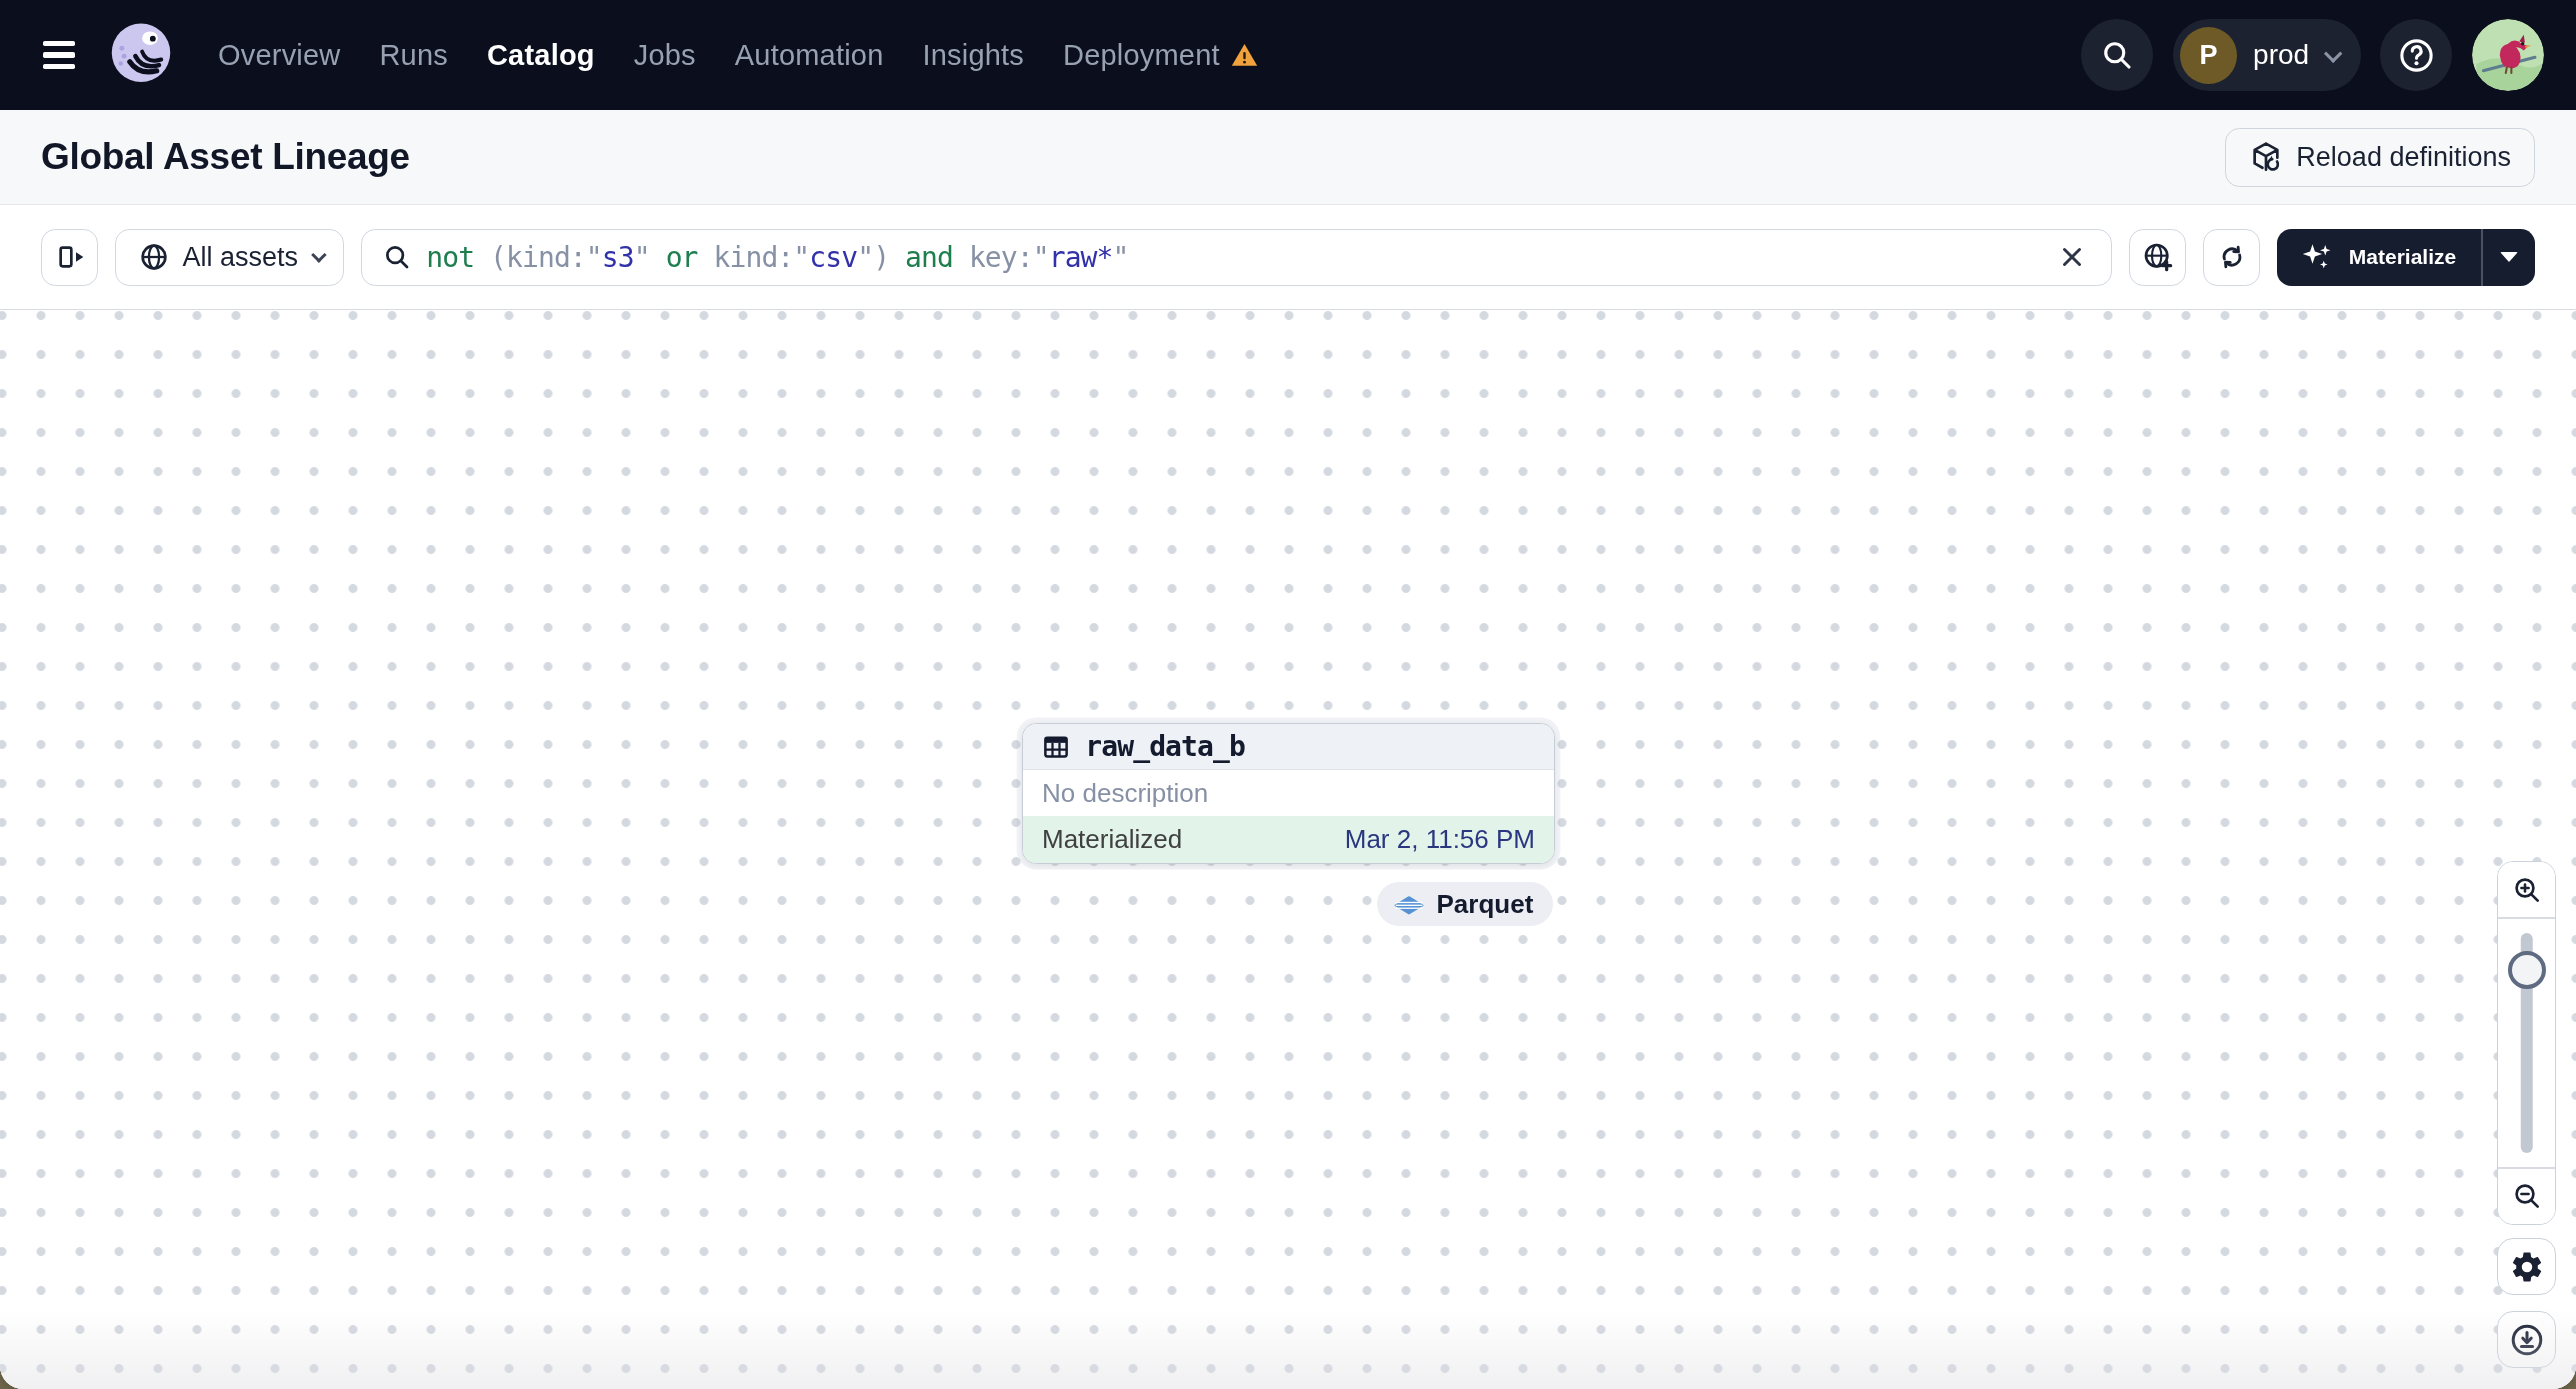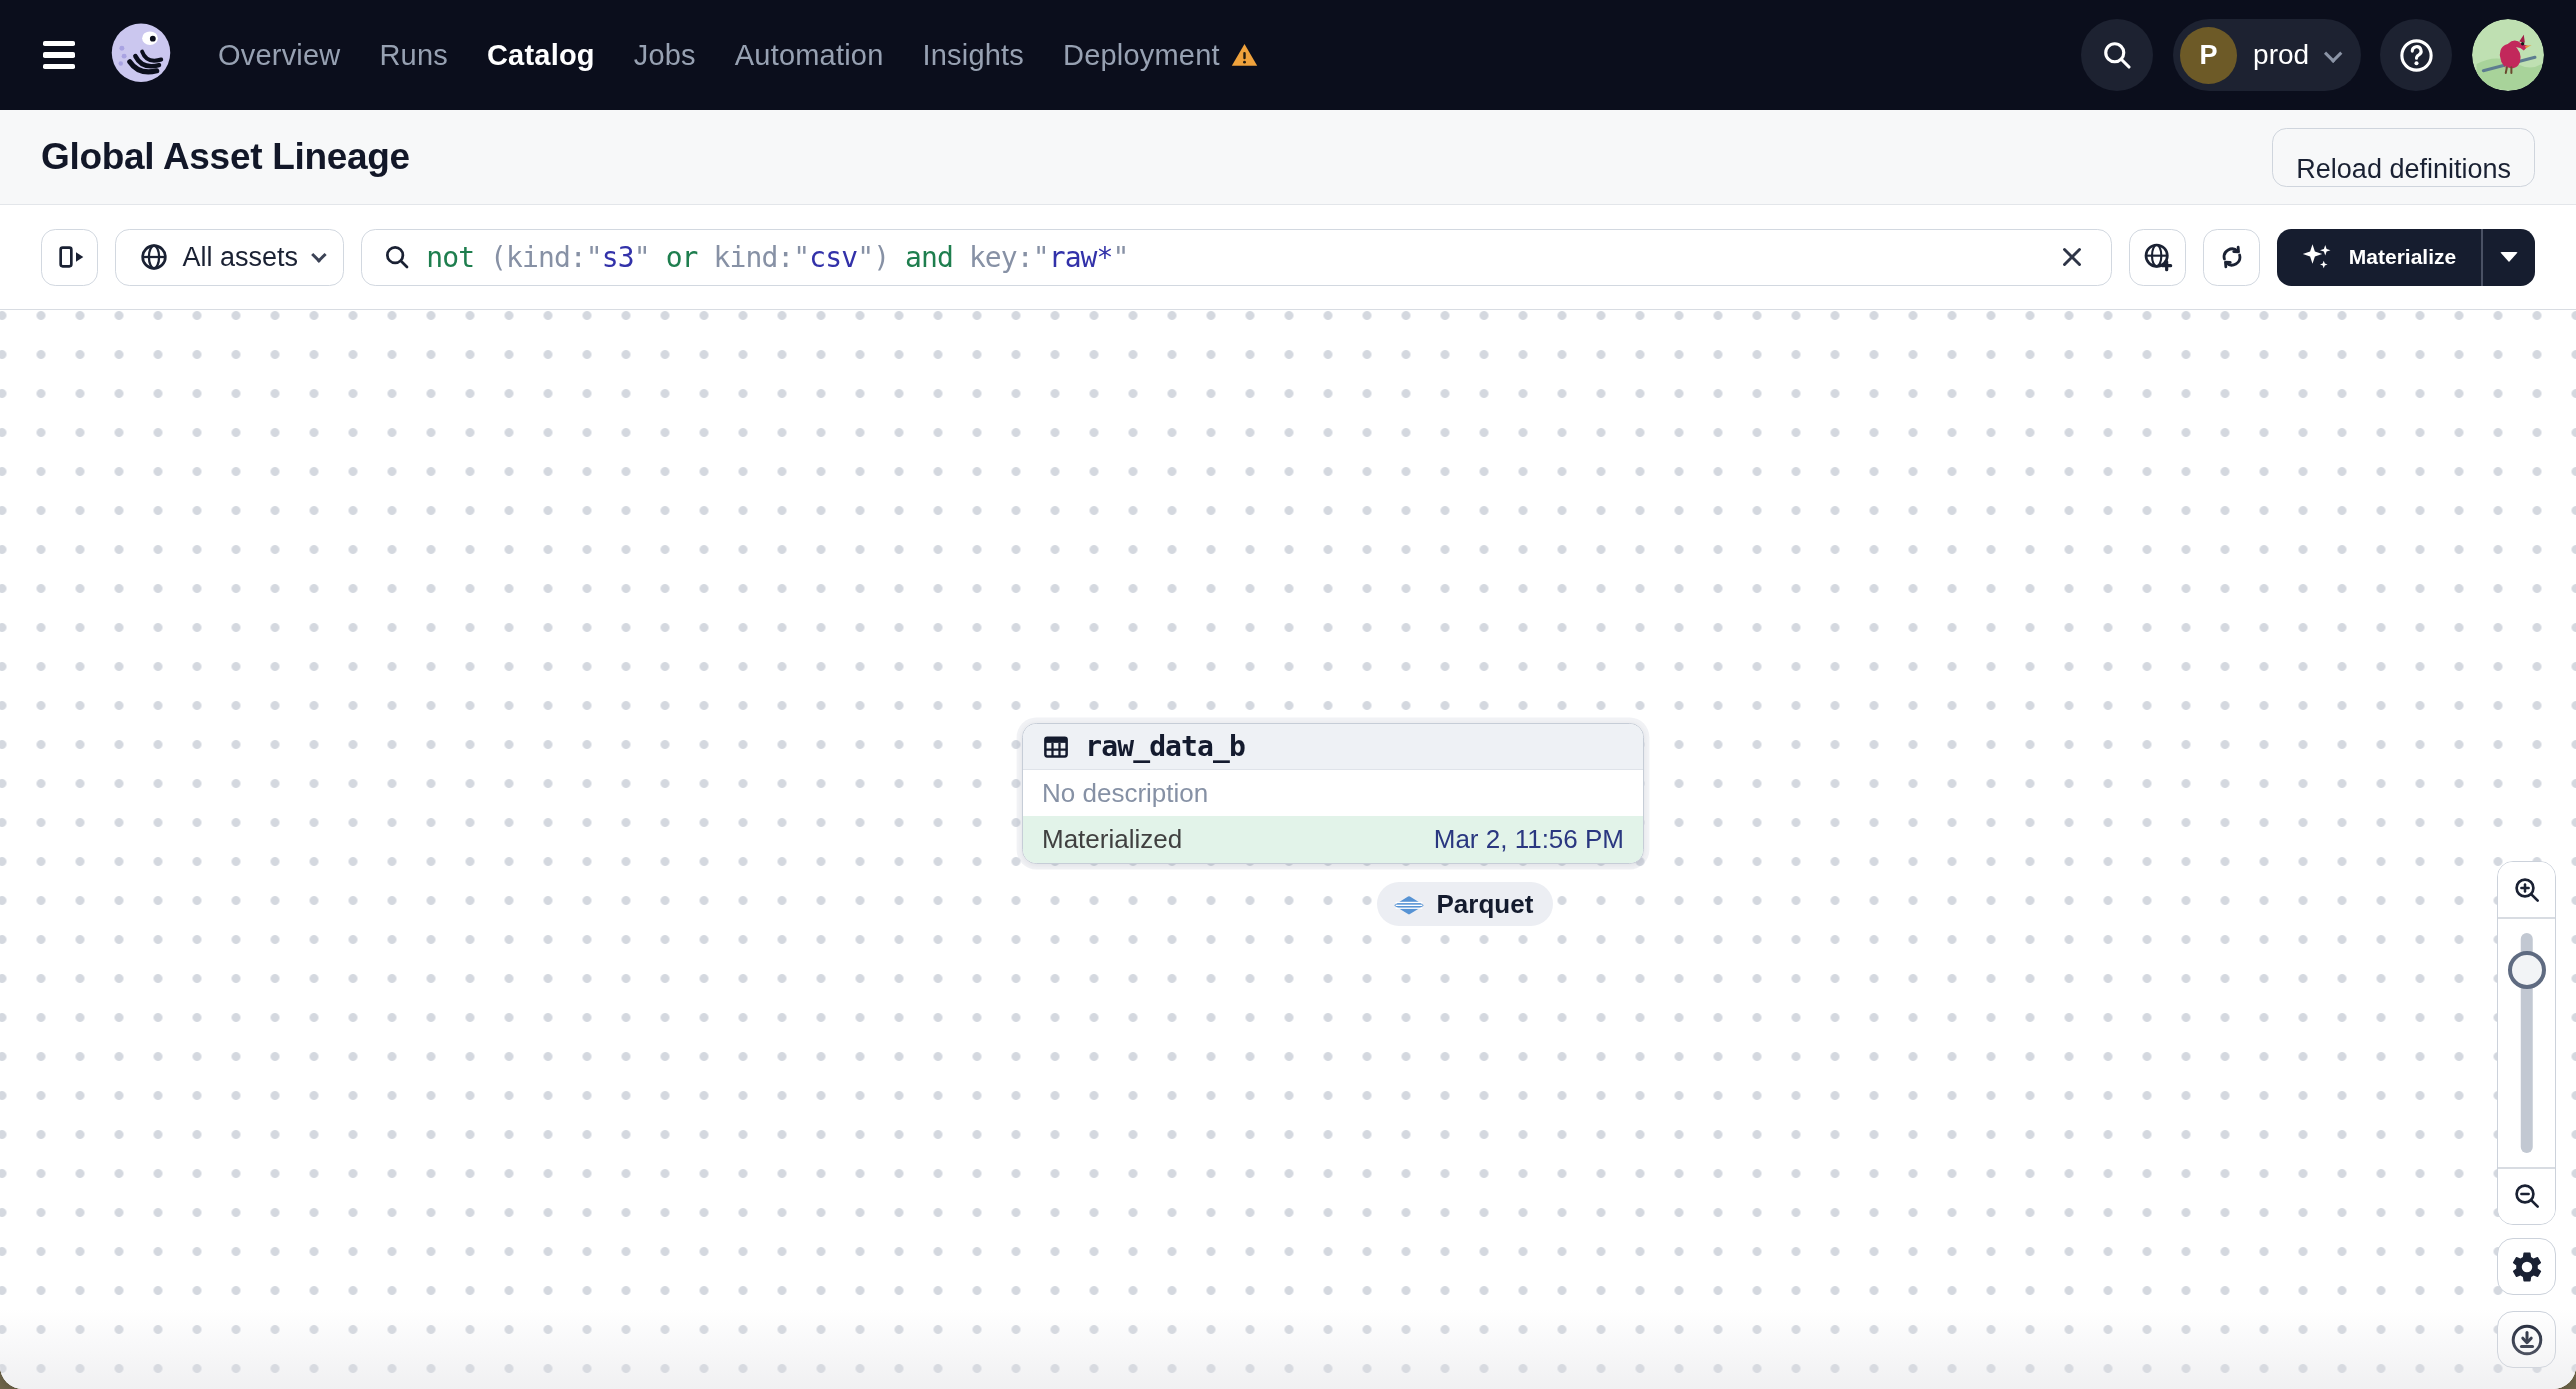--- a/index.html
+++ b/index.html
@@ -18,21 +18,21 @@
   .circle-btn { width:72px; height:72px; border-radius:50%; background:#1d2231; border:none; display:flex; align-items:center; justify-content:center; cursor:pointer; }
   .env-pill { height:72px; border-radius:36px; background:#1d2231; border:none; display:flex; align-items:center; gap:16px; padding:0 23px 0 7.2px; cursor:pointer; }
   .env-avatar { width:57px; height:57px; border-radius:50%; background:#6d5a27; color:#fff; font-size:27px; font-weight:700; display:flex; align-items:center; justify-content:center; }
   .env-name { color:#ffffff; font-size:28px; font-weight:500; }
   .chev { width:12.5px; height:12.5px; border-right:3.1px solid #8b94a6; border-bottom:3.1px solid #8b94a6; transform:rotate(45deg) translateY(-2.7px); }
   .avatar { width:72px; height:72px; border-radius:50%; overflow:hidden; cursor:pointer; flex:0 0 auto; }
 
   
   .titlebar { height:95px; background:#f7f8f9; border-bottom:1.8px solid #e3e6ea; display:flex; align-items:center; padding:0 41px; flex:0 0 auto; }
   .page-title { font-size:37px; font-weight:650; color:#121728; letter-spacing:-0.3px; }
-  .reload-btn { margin-left:auto; height:59px; border:1.8px solid #cfd5dd; border-radius:14.3px; background:transparent; display:flex; align-items:center; gap:13.4px; padding:12px 23px; font-size:27px; color:#1a2133; font-family:"Liberation Sans",sans-serif; cursor:pointer;flex-direction:column; }
+  .reload-btn { margin-left:auto; height:59px; border:1.8px solid #cfd5dd; border-radius:14.3px; background:transparent; display:flex; align-items:center; gap:13.4px; padding:12px 23px; font-size:27px; color:#1a2133; font-family:"Liberation Sans",sans-serif; cursor:pointer; }
 
   
   .toolbar { height:105px; background:#ffffff; border-bottom:1.8px solid #d8dce2; display:flex; align-items:center; gap:17px; padding:0 41px; flex:0 0 auto; }
   .sq-btn { width:57px; height:57px; flex:0 0 auto; border:1.8px solid #d2d8e0; border-radius:14.3px; background:#fff; display:flex; align-items:center; justify-content:center; cursor:pointer; }
   .assets-btn { height:57px; border:1.8px solid #d2d8e0; border-radius:14.3px; background:#fff; display:flex; align-items:center; gap:13px; padding:0 21.5px; font-size:27px; color:#1a2133; font-family:"Liberation Sans",sans-serif; cursor:pointer; flex:0 0 auto; }
   .assets-btn .chev { border-color:#3c4356; transform:rotate(45deg) translateY(-3.6px); width:10.7px; height:10.7px; }
   .searchbox { flex:1 1 auto; height:57px; border:1.8px solid #d2d8e0; border-radius:14.3px; background:#fff; display:flex; align-items:center; padding:0 19.7px; gap:14.3px; }
   .query { flex:1; font-family:"DejaVu Sans Mono",monospace; font-size:28px; white-space:pre; overflow:hidden; letter-spacing:-0.9px; }
   .tok-keyword { color:#1e7e4e; }
   .tok-field { color:#8791a5; }
@@ -46,21 +46,21 @@
   .materialize .caret-zone { width:52px; height:100%; display:flex; align-items:center; justify-content:center; cursor:pointer; }
   .caret-down { width:0; height:0; border-left:9px solid transparent; border-right:9px solid transparent; border-top:10.7px solid #ffffff; border-radius:1.8px; }
 
   
   .canvas { position:relative; flex:1 1 auto; background-color:#ffffff;
     background-image:radial-gradient(circle, #d4d8df 4px, transparent 4.9px);
     background-size:39px 39px; background-position:21.5px 25px; }
   .canvas::after { content:""; position:absolute; left:0; right:0; bottom:0; height:80px;
     background:linear-gradient(to bottom, rgba(240,240,242,0) 0%, rgba(222,222,226,.45) 100%); pointer-events:none; }
 
-  .asset-node { position:absolute; left:1022px; top:413px; width:622px; background:#fff; border:1.8px solid #c6cdd7; border-radius:14.3px; overflow:hidden; box-shadow:0 0 0 5.4px rgba(175,184,199,.18), 0 1.8px 5.4px rgba(20,27,46,.08); cursor:pointer; }
+  .asset-node { position:absolute; left:1022px; top:413px; width:533px; background:#fff; border:1.8px solid #c6cdd7; border-radius:14.3px; overflow:hidden; box-shadow:0 0 0 5.4px rgba(175,184,199,.18), 0 1.8px 5.4px rgba(20,27,46,.08); cursor:pointer; }
   .node-header { height:46px; background:#eef1f5; border-bottom:1.8px solid #dfe3e9; display:flex; align-items:center; gap:14.3px; padding:0 18px; }
   .node-title { font-family:"DejaVu Sans Mono",monospace; font-weight:700; font-size:28px; color:#141b2e; letter-spacing:-0.9px; }
   .node-body { height:46px; display:flex; align-items:center; padding:17px 19px; font-size:26px; color:#8691a5; }
   .node-footer { height:47px; background:#e2f3e9; display:flex; align-items:center; justify-content:space-between; padding:0 19px; font-size:26px; }
   .status-text { color:#404040; }
   .ts-text { color:#2a3780; }
 
   .kind-badge { position:absolute; right:1023px; top:572px; height:44px; background:#eceef3; border-radius:22.3px; display:flex; align-items:center; gap:11.6px; padding:0 19.7px 0 16px; cursor:pointer; }
   .kind-badge .kind-label { font-size:26px; font-weight:700; color:#141b2e; }
 

